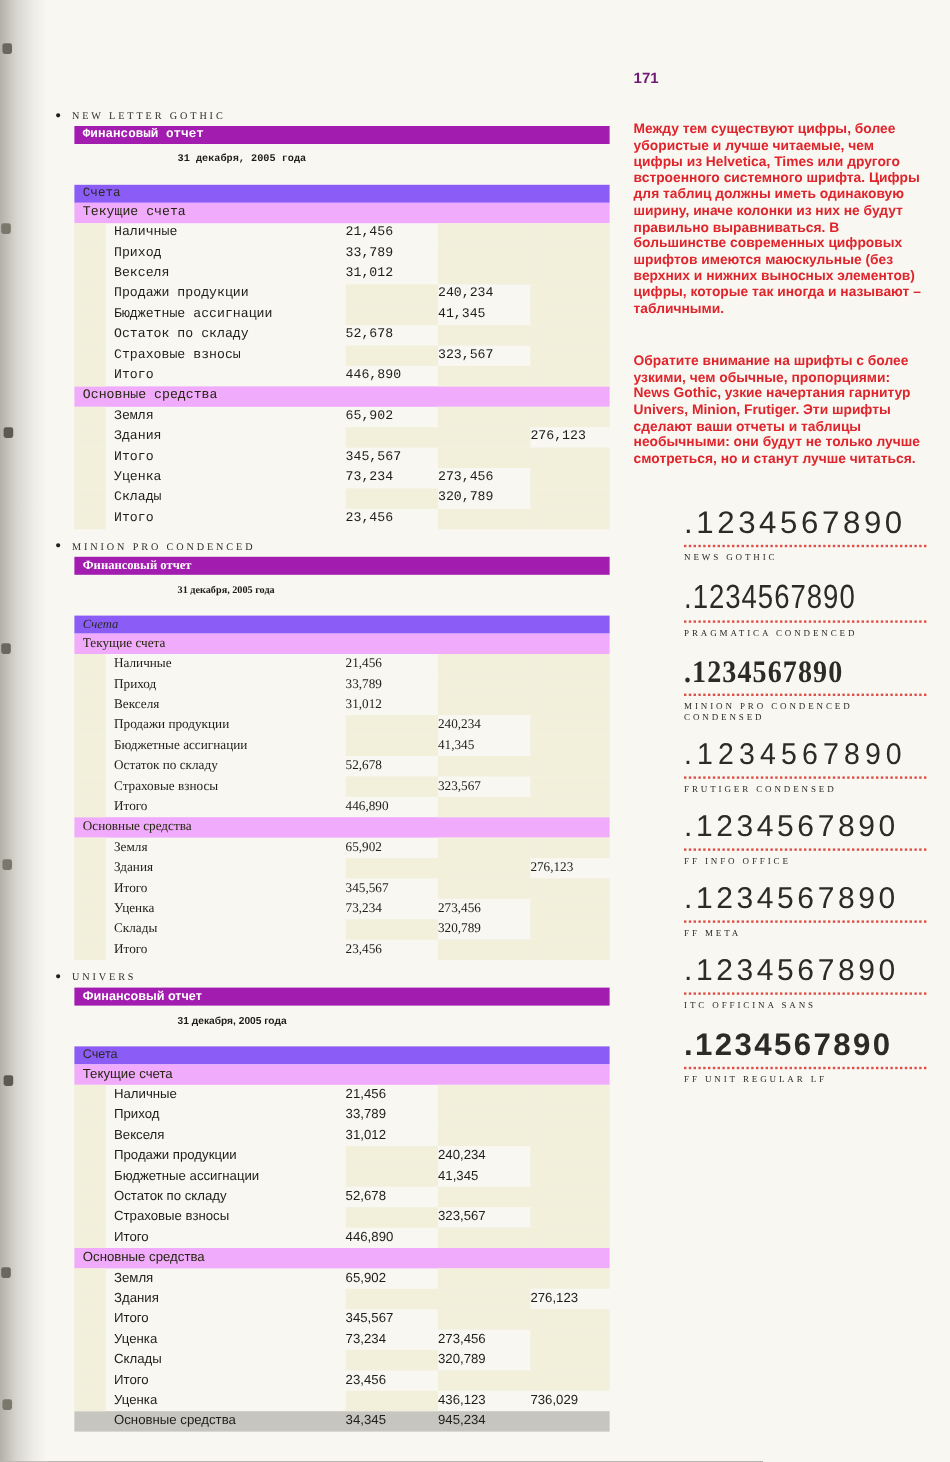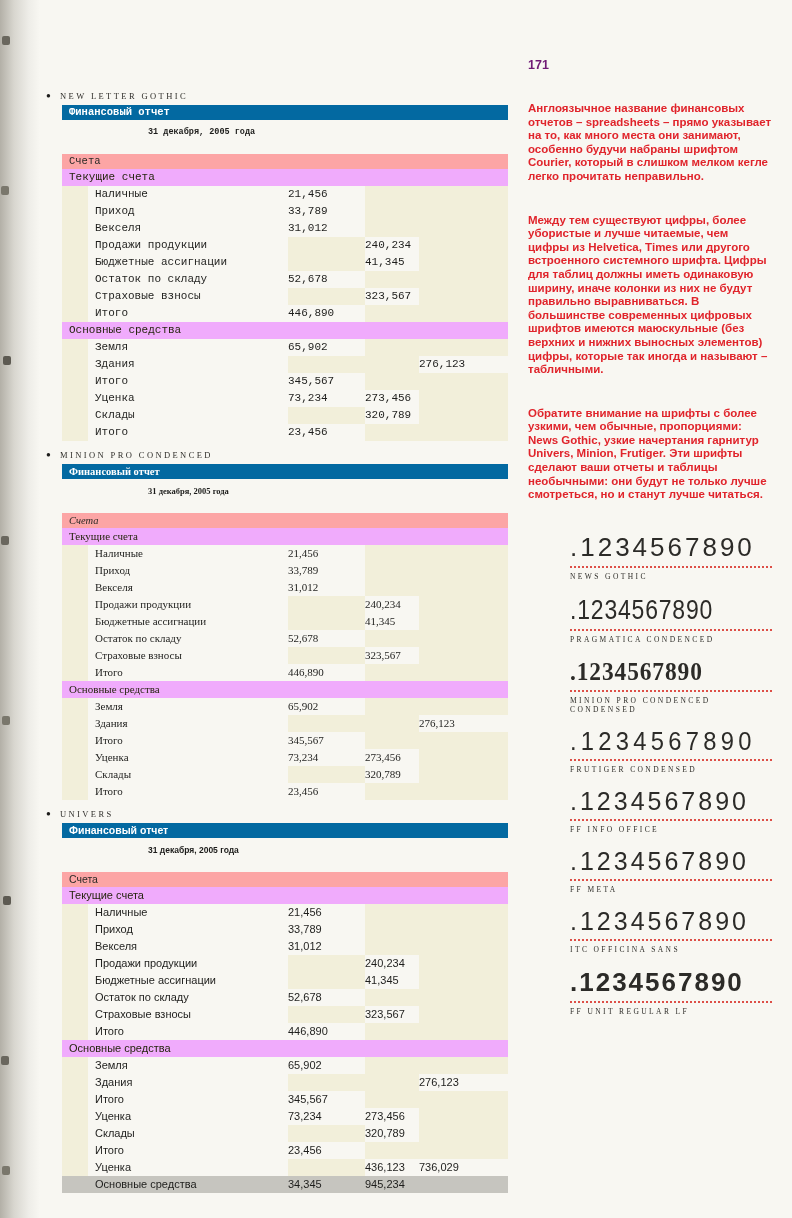--- a/index.html
+++ b/index.html
@@ -14,30 +14,30 @@
   
   .left-col{position:absolute;left:46px;top:90px;width:462px;}
   .sample{margin-bottom:8px;}
   .caption-row{display:flex;align-items:center;height:12px;margin-bottom:3px;}
   .bullet{width:14px;font-size:8px;line-height:12px;color:#1d1d1b;}
   .caption{font-family:"Liberation Serif",serif;font-size:8.5px;letter-spacing:2.4px;color:#2f2e2a;}
   .ftable{width:446px;margin-left:16px;}
   .f-mono{font-family:"Liberation Mono","DejaVu Sans Mono",monospace;}
   .f-serif{font-family:"Liberation Serif",serif;}
   .f-sans{font-family:"Liberation Sans",sans-serif;}
-  .thead{height:15px;line-height:15px;background:#0369a1;color:#fff;font-weight:700;font-size:10.5px;padding-left:7px;}
+  .thead{height:15px;line-height:15px;background:#a21caf;color:#fff;font-weight:700;font-size:10.5px;padding-left:7px;}
   .tdate{height:34px;line-height:25px;font-size:8.5px;font-weight:700;padding-left:86px;color:#1c1c1a;}
-  .tacc{height:15px;line-height:15px;background:#fca5a5;font-size:10.5px;padding-left:7px;color:#2a2a26;}
+  .tacc{height:15px;line-height:15px;background:#8b5cf6;font-size:10.5px;padding-left:7px;color:#2a2a26;}
   .f-serif .tacc{font-style:italic;}
   .trow{display:flex;height:17px;line-height:17px;font-size:11px;}
   .trow .cell{box-sizing:border-box;display:block;}
   .trow .indent{width:26px;}
   .trow .label{width:200px;padding-left:7px;}
   .trow .n1{width:77px;}
-  .trow .n2{width:54px;}
+  .trow .n2{width:77px;}
   .trow .n3{flex:1;}
   .t-data .indent{background:#f2efda;}
   .t-data .num.empty{background:#f2efda;}
   .t-section{background:#f0abfc;font-weight:400;color:#26260f;}
   .t-summary{background:#c6c5bf;}
   
   .right-col{position:absolute;left:528px;top:58px;width:244px;}
   .pageno{font-weight:700;font-size:12.5px;color:#701a75;margin-bottom:30px;}
   .red-text p{color:#e0242b;font-weight:700;font-size:11.5px;line-height:13.6px;margin:0 0 30px 0;}
   .digits{margin-top:22px;}
@@ -502,21 +502,20 @@
           </div>
       </div>
     </section>
 
   </div>
 
   <div class="right-col">
     <div class="pageno">171</div>
 
     <div class="red-text">
-      <p>Англоязычное название финансовых отчетов – spreadsheets – прямо указывает на то, как много места они занимают, особенно будучи набраны шрифтом Courier, который в слишком мелком кегле легко прочитать неправильно.</p>
       <p>Между тем существуют цифры, более убористые и лучше читаемые, чем цифры из Helvetica, Times или другого встроенного системного шрифта. Цифры для таблиц должны иметь одинаковую ширину, иначе колонки из них не будут правильно выравниваться. В большинстве современных цифровых шрифтов имеются маюскульные (без верхних и нижних выносных элементов) цифры, которые так иногда и называют – табличными.</p>
       <p>Обратите внимание на шрифты с более узкими, чем обычные, пропорциями: News Gothic, узкие начертания гарнитур Univers, Minion, Frutiger. Эти шрифты сделают ваши отчеты и таблицы необычными: они будут не только лучше смотреться, но и станут лучше читаться.</p>
     </div>
 
     <div class="digits">
 
         <div class="dsample">
           <div class="dline">.1234567890</div>
           <div class="dlabel">NEWS GOTHIC</div>
         </div>

